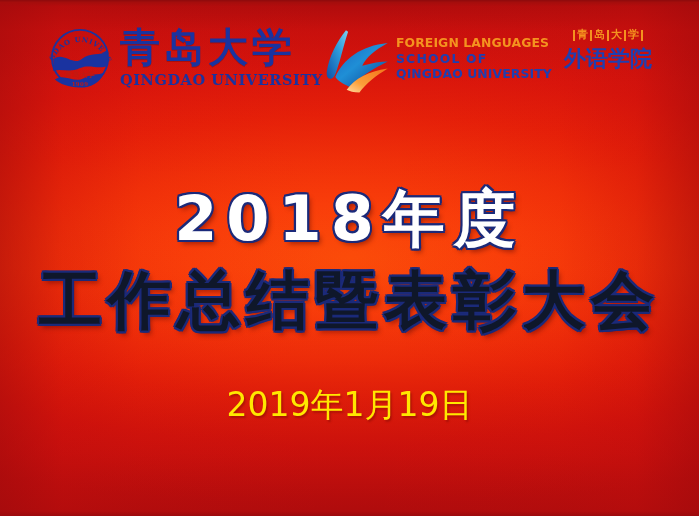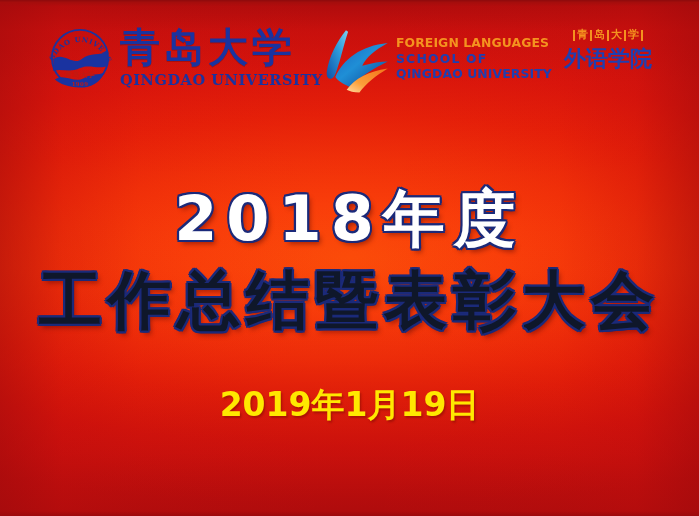--- a/index.html
+++ b/index.html
@@ -239,21 +239,21 @@
   
   .date-wrap {
     position: absolute;
     left: 0; right: 0;
     top: 383px;
     text-align: center;
   }
   .date-text {
     font-family: "DejaVu Sans", "Liberation Sans", sans-serif;
     font-size: 33px;
-    font-weight: bold;
+    font-weight: normal;
     color: #ffe800;
     letter-spacing: 0px;
     white-space: nowrap;
     text-shadow: 1.5px 2px 2px rgba(120,10,0,0.45);
   }
 </style>
 </head>
 <body>
 
 <div id="banner">

